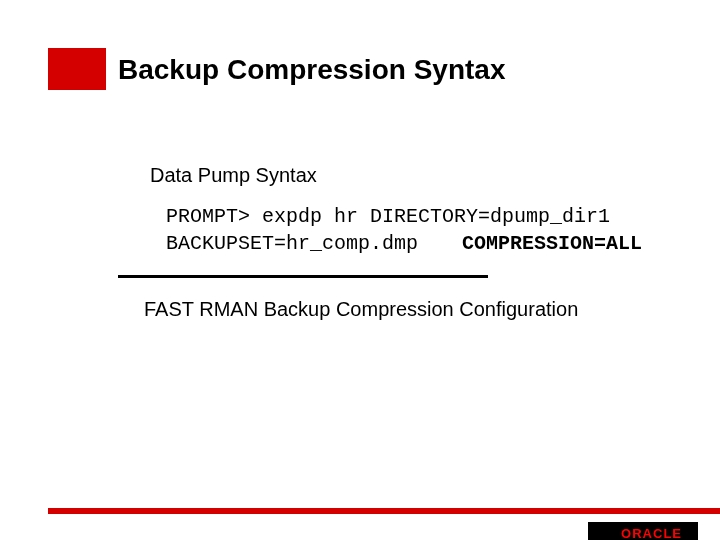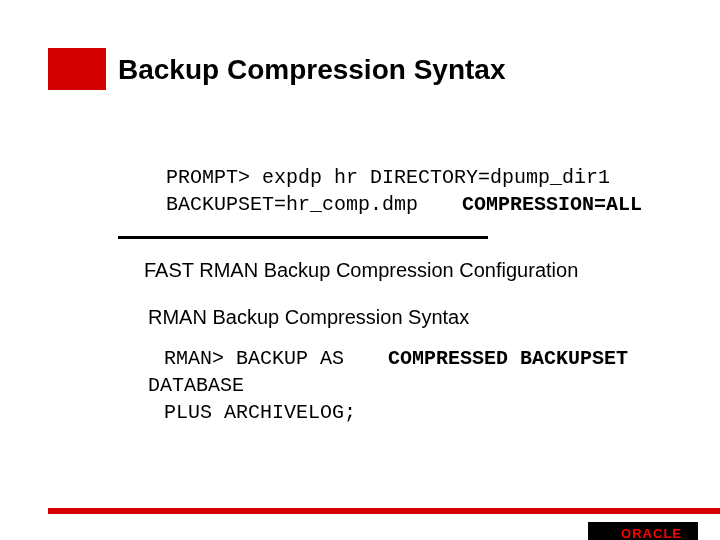--- a/index.html
+++ b/index.html
@@ -88,39 +88,33 @@
 </head>
 <body>
 
 <div class="red-square"></div>
 
 <div class="title">Backup Compression Syntax</div>
 
 <div class="content">
 
   <div>
+    <div class="subhead">Data Pump Syntax</div>
     <div class="code">
       <span>PROMPT&gt; expdp hr DIRECTORY=dpump_dir1</span><br>
       <span>       BACKUPSET=hr_comp.dmp </span><b>COMPRESSION=ALL</b>
     </div>
   </div>
 
   <hr class="divider">
 
   <div class="sec2">
     <div class="subhead">FAST RMAN Backup Compression Configuration</div>
   </div>
 
-  <div class="sec3">
-    <div class="subhead">RMAN Backup Compression Syntax</div>
-    <div class="code">
-      <span>RMAN&gt; BACKUP AS </span><b>COMPRESSED BACKUPSET</b><span> DATABASE</span><br>
-      <span>      PLUS ARCHIVELOG;</span>
-    </div>
-  </div>
 
 </div>
 
 <div class="footer-bar"></div>
 <div class="logo">
     <span>ORACLE</span>
   </div>
 <div class="pagenum">30</div>
 
 </body></html>

